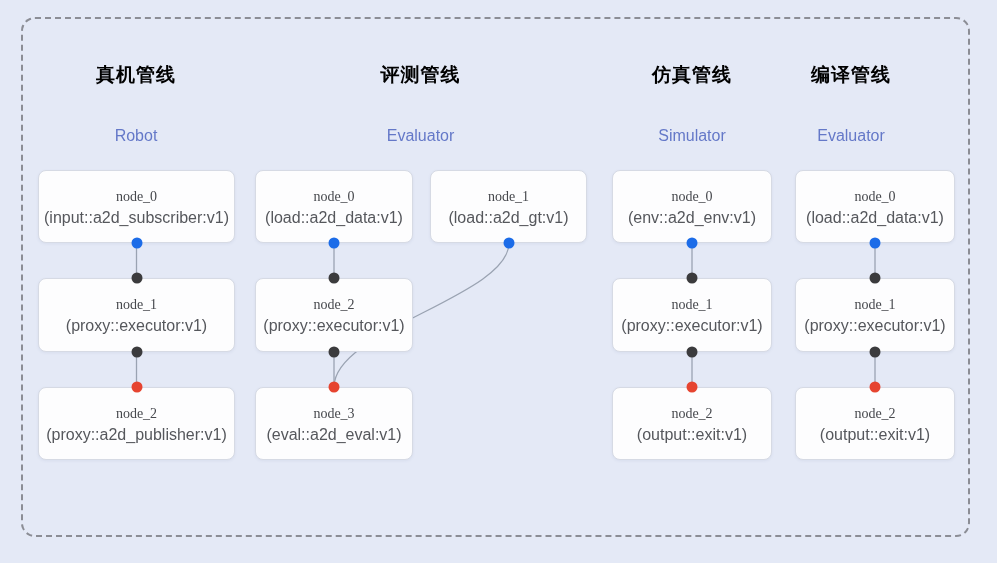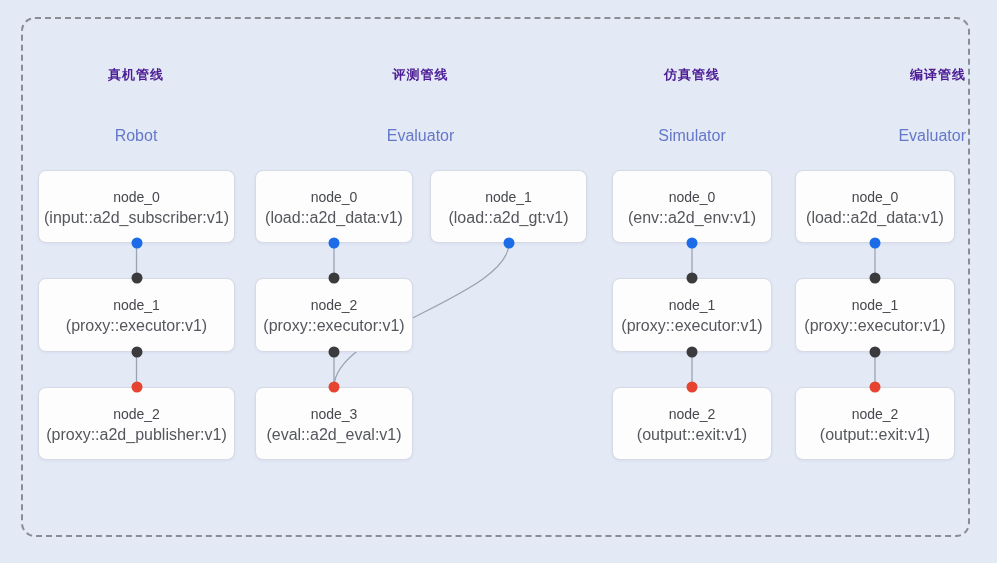--- a/index.html
+++ b/index.html
@@ -23,23 +23,23 @@
     position: absolute;
     left: 0; top: 0;
     width: 997px; height: 563px;
     pointer-events: none;
   }
   .title-zh {
     position: absolute;
     top: 62px;
     height: 26px;
     text-align: center;
-    font-size: 13px;
+    font-size: 19px;
     font-weight: 700;
-    color: #4c1d95;
+    color: #000000;
     line-height: 26px;
     letter-spacing: 1px;
   }
   .title-en {
     position: absolute;
     top: 122px;
     height: 28px;
     text-align: center;
     font-size: 16px;
     font-weight: 400;
@@ -55,41 +55,42 @@
     display: flex;
     flex-direction: column;
     align-items: center;
     justify-content: center;
     gap: 5px;
   }
   .node .nname {
     font-size: 14px;
     color: #46484d;
     line-height: 16px;
+    font-family: Liberation Serif, serif;
   }
   .node .ntype {
     font-size: 16px;
     color: #55575c;
     line-height: 15px;
   }
   
   .col-robot  { left: 38px;  width: 197px; }
   .col-eval   { left: 255px; width: 158px; }
   .col-evalr  { left: 430px; width: 157px; }
   .col-sim    { left: 612px; width: 160px; }
   .col-comp   { left: 795px; width: 160px; }
   
   .r1 { top: 170px; height: 73px; }
   .r2 { top: 278px; height: 74px; }
   .r3 { top: 387px; height: 73px; }
   
   .tw-robot { left: 45px;  width: 182px; }
   .tw-eval  { left: 330px; width: 181px; }
   .tw-sim   { left: 601px; width: 182px; text-align: center; }
-  .tw-comp  { left: 784px; width: 182px; text-align: right; }
+  .tw-comp  { left: 760px; width: 182px; }
   
   .dot {
     position: absolute;
     width: 11px; height: 11px;
     border-radius: 50%;
     transform: translate(-50%, -50%);
   }
   .dot.blue  { background: #1c6ce8; }
   .dot.black { background: #3b3b3d; }
   .dot.red   { background: #e64430; }

